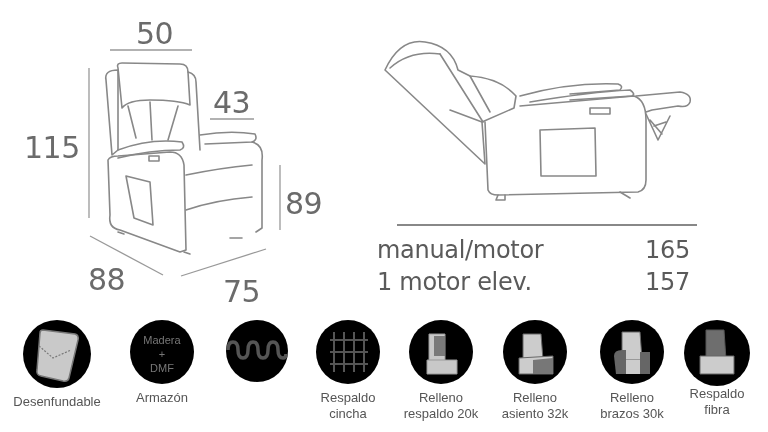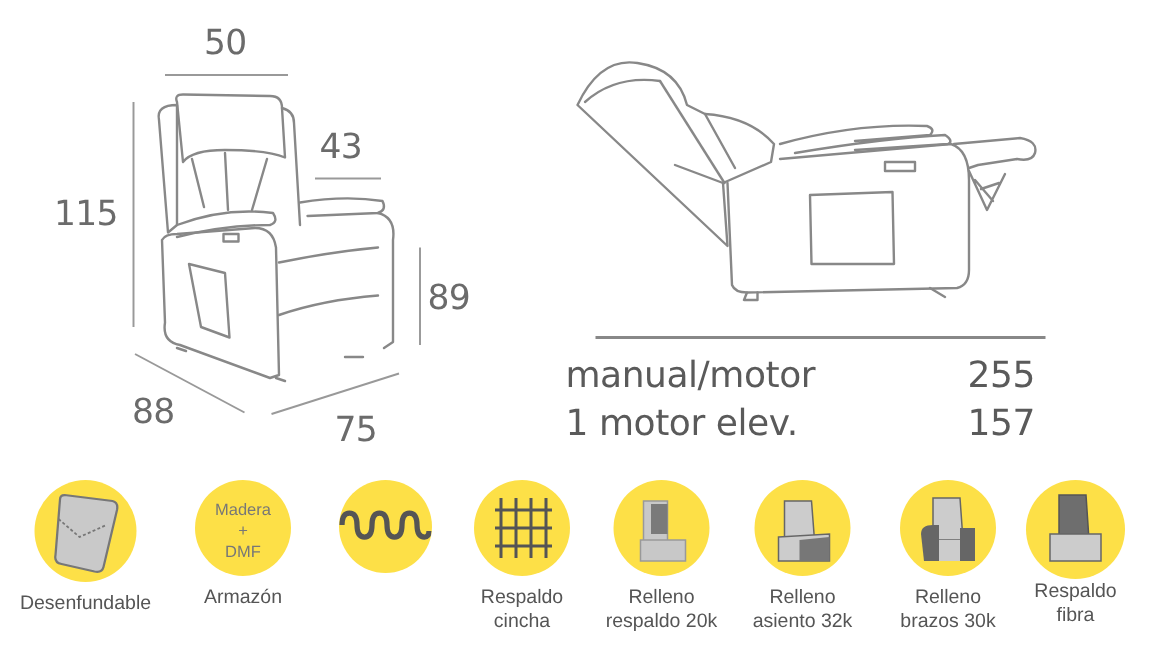--- a/index.html
+++ b/index.html
@@ -1,23 +1,23 @@
 <!DOCTYPE html>
 <html><head>
 <meta charset="utf-8">
 <style>
   html,body{margin:0;padding:0;background:#fff;}
   body{width:768px;height:432px;position:relative;overflow:hidden;font-family:"DejaVu Sans",sans-serif;color:#666;}
   .abs{position:absolute;}
-  .dim{position:absolute;font-size:23px;color:#6b6b6b;font-family:"DejaVu Sans",sans-serif;letter-spacing:-0.5px;}
+  .dim{position:absolute;font-size:30px;color:#6b6b6b;font-family:"DejaVu Sans",sans-serif;letter-spacing:-0.5px;}
   .spec{position:absolute;font-size:24px;color:#5a5a5a;font-family:"DejaVu Sans",sans-serif;letter-spacing:-0.3px;}
   svg .ln{stroke:#888;stroke-width:1.6;fill:none;stroke-linejoin:round;stroke-linecap:round;}
   svg .dl{stroke:#999;stroke-width:1.3;fill:none;}
   .feat{position:absolute;top:320px;width:90px;text-align:center;}
-  .circle{width:68px;height:68px;border-radius:50%;background:#fde047;margin:0 auto;position:relative;overflow:hidden;}
+  .circle{width:68px;height:68px;border-radius:50%;background:#000000;margin:0 auto;position:relative;overflow:hidden;}
   .flabel{font-size:13px;color:#555;line-height:16px;margin-top:6px;font-family:"Liberation Sans",sans-serif;}
   .ctext{position:absolute;left:0;right:0;top:13px;text-align:center;font-size:11px;color:#777;line-height:14px;font-family:"Liberation Sans",sans-serif;}
 </style>
 </head>
 <body>
 
 <svg class="abs" style="left:0;top:0" width="340" height="300" viewBox="0 0 340 300">
 
   <line class="dl" x1="110" y1="50" x2="192" y2="50"></line>
   <line class="dl" x1="89" y1="68" x2="89" y2="218"></line>
@@ -35,41 +35,41 @@
   <path class="ln" d="M252,142 Q264,145 262,160 L262,228 L256,232"></path>
   <path class="ln" d="M108,160 Q110,156 118,156 L170,152 Q182,152 184,165 L186,250 L180,252 L120,230 Q108,228 110,215 Z"></path>
   <path class="ln" d="M126,176 L150,182 L153,225 L134,218 Z"></path>
   <rect class="ln" x="149" y="156" width="10" height="5"></rect>
   <path class="ln" d="M186,210 Q215,200 252,197"></path>
   <path class="ln" d="M186,175 Q220,168 252,165"></path>
   <path class="ln" d="M118,232 L124,234 M230,238 L242,238 M184,252 L190,254"></path>
 </svg>
 <div class="dim" style="left:136px;top:16px;">50</div>
 <div class="dim" style="left:213px;top:85px;text-align:center;">43</div>
-<div class="dim" style="left:36px;top:130px;">115</div>
+<div class="dim" style="left:24px;top:130px;">115</div>
 <div class="dim" style="left:285px;top:186px;">89</div>
 <div class="dim" style="left:88px;top:262px;">88</div>
 <div class="dim" style="left:223px;top:274px;">75</div>
 
 <svg class="abs" style="left:370px;top:30px" width="340" height="200" viewBox="0 0 340 200">
   <path class="ln" d="M15,40 Q30,8 55,12 Q82,16 88,40 L100,46 Q130,48 146,66 L144,78 L112,92 L115,134 Z"></path>
   <path class="ln" d="M20,38 Q40,20 70,24"></path>
   <path class="ln" d="M70,24 L113,92"></path>
   <path class="ln" d="M100,46 L120,82 M80,80 L112,92"></path>
   <path class="ln" d="M115,92 L118,160 Q120,165 128,165 L268,162 Q276,160 276,150 L276,90 Q276,70 264,66 L150,76"></path>
   <path class="ln" d="M150,66 Q200,52 248,54 Q254,56 250,60 L200,64 M160,72 Q220,62 260,60 Q266,64 262,66 L200,70"></path>
   <rect class="ln" x="220" y="78" width="20" height="6"></rect>
   <path class="ln" d="M170,100 L225,98 L226,146 L171,146 Z"></path>
   <path class="ln" d="M266,66 L310,62 Q322,64 320,72 Q318,78 308,76 L282,80 L276,82"></path>
   <path class="ln" d="M276,84 L288,110 L300,86 M280,90 L292,104 M284,96 L296,92"></path>
   <path class="ln" d="M128,165 L126,170 L135,170 L135,165 M250,162 L260,168"></path>
 </svg>
 <div class="abs" style="left:397px;top:224px;width:300px;height:1.5px;background:#888;"></div>
 <div class="spec" style="left:377px;top:236px;">manual/motor</div>
-<div class="spec" style="left:645px;top:236px;">255</div>
+<div class="spec" style="left:645px;top:236px;">165</div>
 <div class="spec" style="left:377px;top:268px;">1 motor elev.</div>
 <div class="spec" style="left:645px;top:268px;">157</div>
 
 <div class="feat" style="left:12px;">
   <div class="circle">
     <svg width="68" height="68" viewBox="0 0 68 68">
         <path d="M20,10 L52,14 Q56,15 55,20 L46,58 Q45,62 40,61 L18,56 Q13,55 14,50 L17,13 Q17,10 20,10 Z" fill="#c9c9c9" stroke="#777" stroke-width="1.5"></path>
         <path d="M16,26 L30,38 L48,30" fill="none" stroke="#777" stroke-width="1.2" stroke-dasharray="2,1.5"></path>
       </svg>
   </div>

